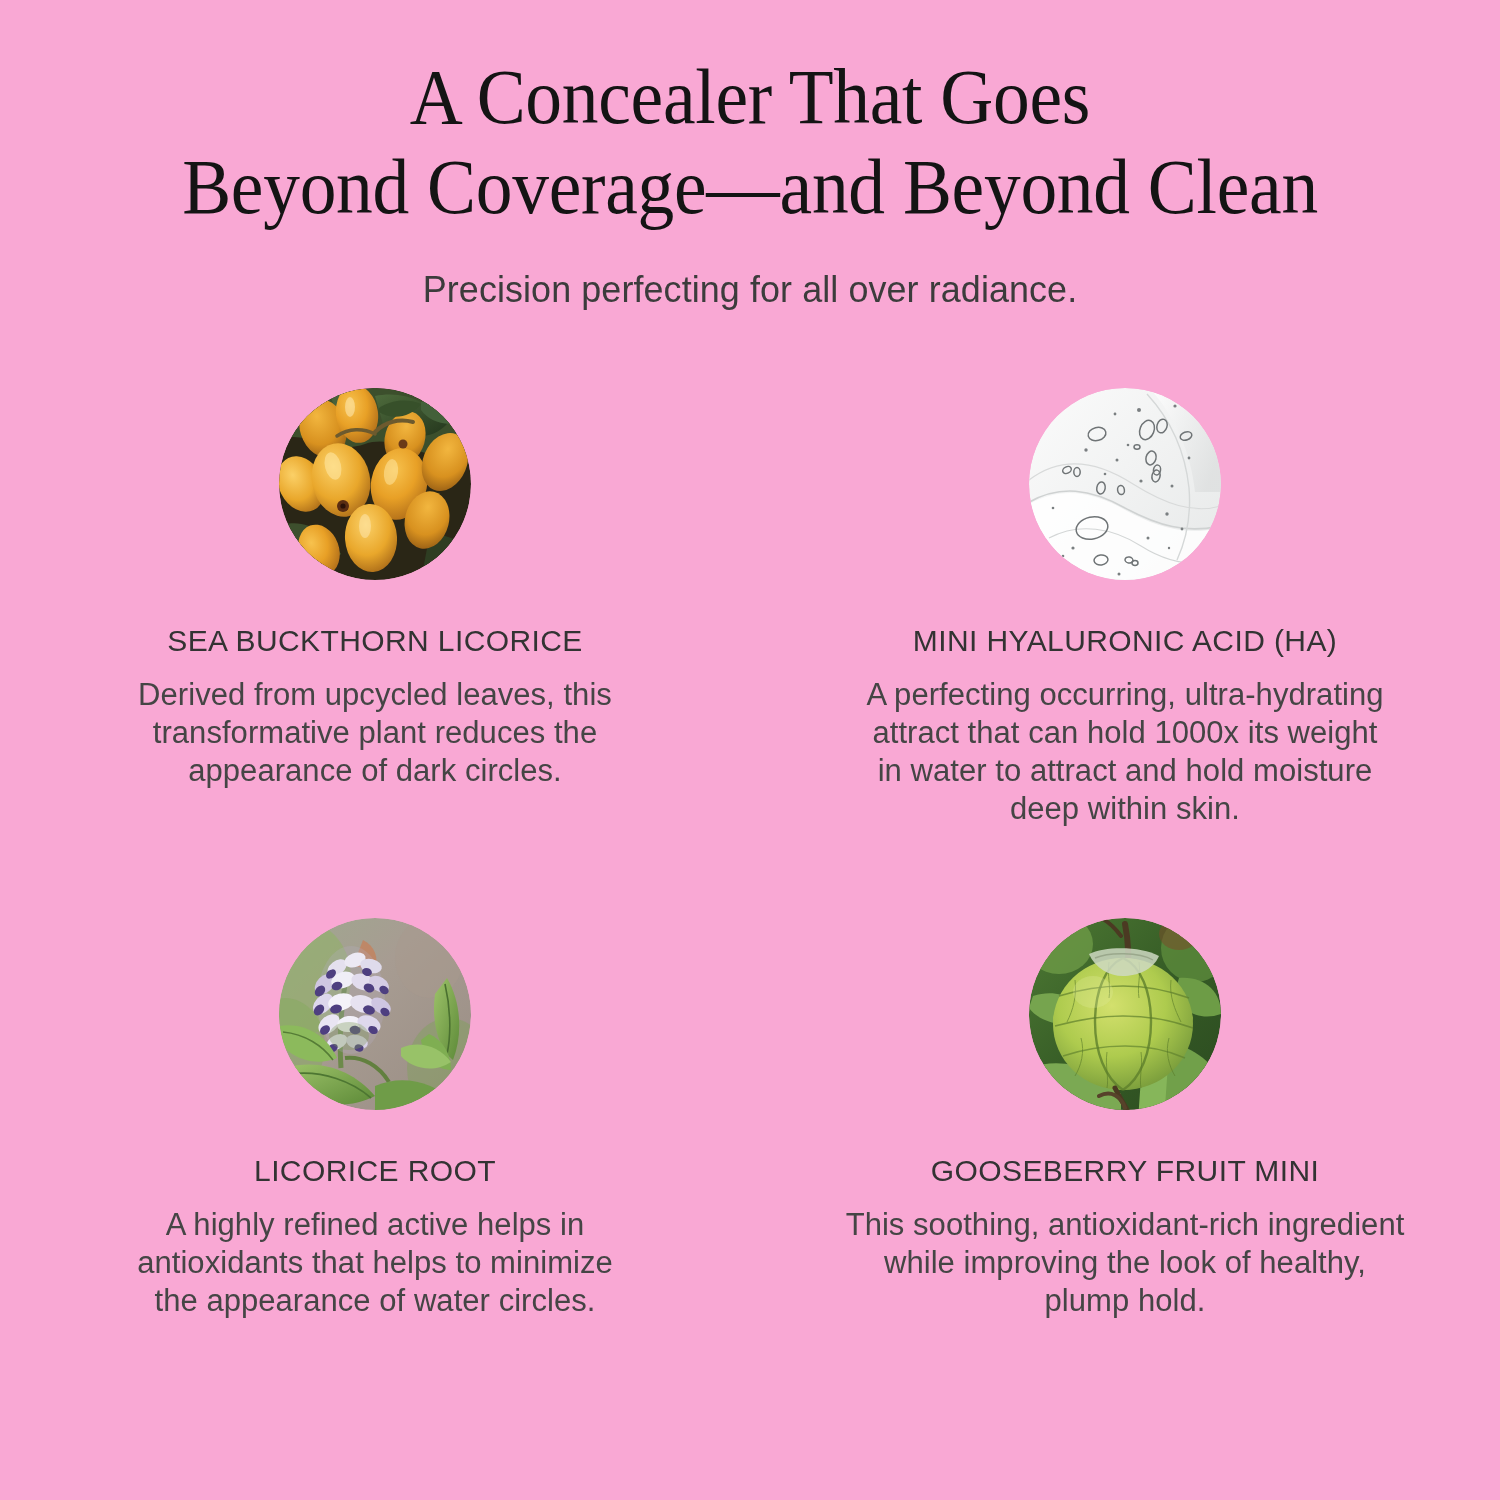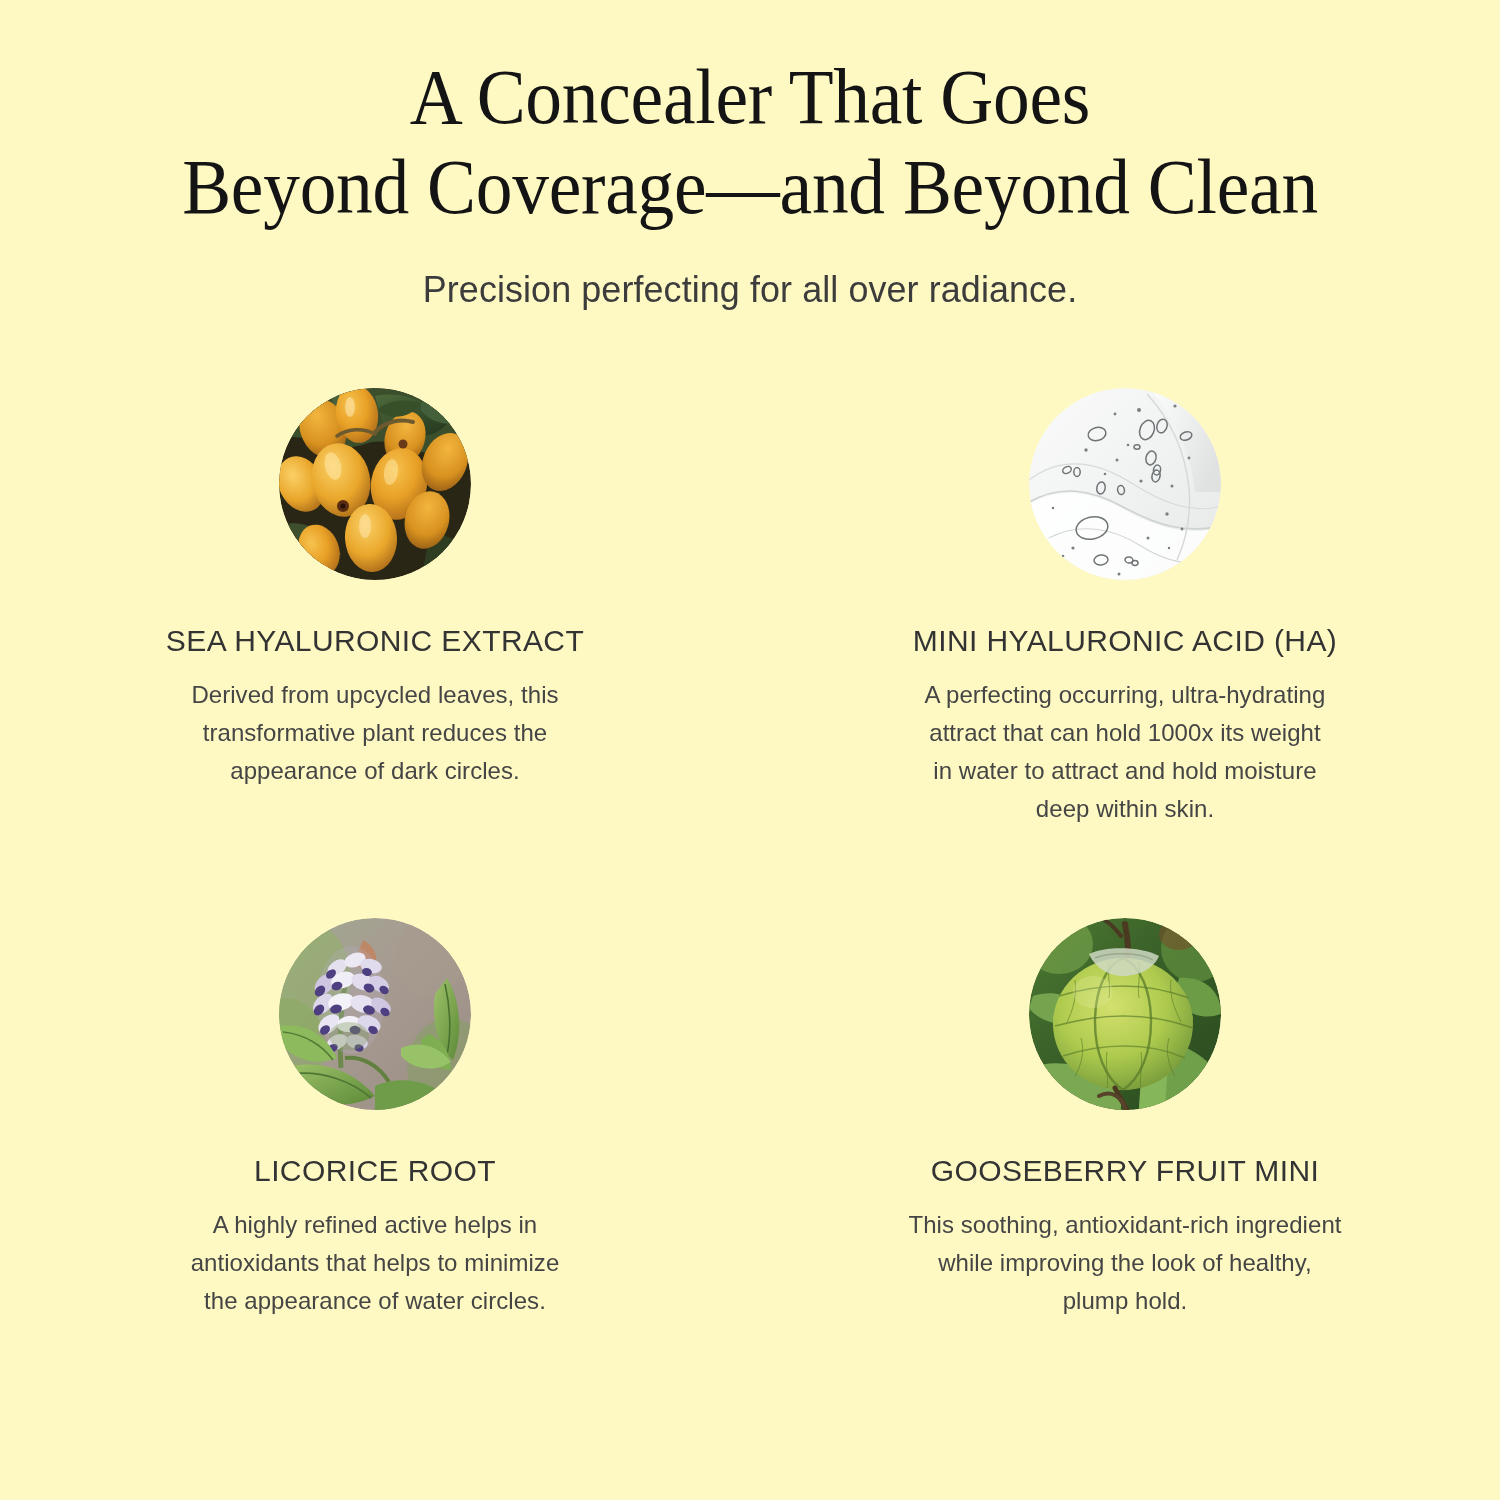--- a/index.html
+++ b/index.html
@@ -12,21 +12,21 @@
     height: 1500px;
     overflow: hidden;
     font-family: "Liberation Sans", sans-serif;
     -webkit-font-smoothing: antialiased;
   }
 
   .page {
     position: relative;
     width: 1500px;
     height: 1500px;
-    background: #fef9c3;
+    background: #f9a8d4;
     box-sizing: border-box;
   }
 
   
   .header {
     padding-top: 52px;
     text-align: center;
   }
   .headline {
     font-family: "Liberation Serif", "DejaVu Serif", serif;
@@ -87,21 +87,21 @@
     font-size: 30px;
     line-height: 34px;
     letter-spacing: 0.4px;
     color: #333333;
     font-weight: 400;
     text-align: center;
     white-space: nowrap;
   }
   .card-body {
     margin-top: 18px;
-    font-size: 24px;
+    font-size: 31px;
     line-height: 38px;
     color: #454545;
     font-weight: 400;
     text-align: center;
     max-width: 560px;
     letter-spacing: 0.05px;
   }
   .card-body-wide { max-width: 590px; }
   .card-body .ln { display: block; white-space: nowrap; }
 </style>
@@ -171,21 +171,21 @@
             <circle cx="64" cy="118" r="6" fill="#5a2d12"></circle>
             <circle cx="64" cy="118" r="2.6" fill="#2b1208"></circle>
             <circle cx="124" cy="56" r="4.5" fill="#6a3a18"></circle>
             <path d="M96 44 C106 34 120 30 134 34" stroke="#6d5a2e" stroke-width="4" fill="none" stroke-linecap="round"></path>
             <path d="M96 46 C84 40 70 40 58 48" stroke="#6d5a2e" stroke-width="3.5" fill="none" stroke-linecap="round"></path>
             <path d="M100 20 C112 12 128 10 142 16 C132 30 112 32 100 24 Z" fill="#37502a"></path>
             <path d="M142 14 C158 10 176 18 186 32 C170 40 150 34 142 22 Z" fill="#44603a"></path>
           </g>
         </svg>
       </div>
-      <div class="card-title">SEA HYALURONIC EXTRACT</div>
+      <div class="card-title">SEA BUCKTHORN LICORICE</div>
       <div class="card-body">
         <span class="ln">Derived from upcycled leaves, this</span>
         <span class="ln">transformative plant reduces the</span>
         <span class="ln">appearance of dark circles.</span>
       </div>
     </div>
 
     <div class="card">
       <div class="media">
         <svg viewBox="0 0 192 192" xmlns="http://www.w3.org/2000/svg" aria-hidden="true">

